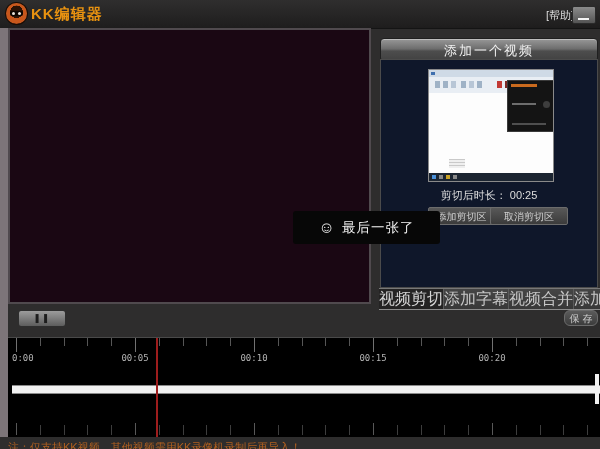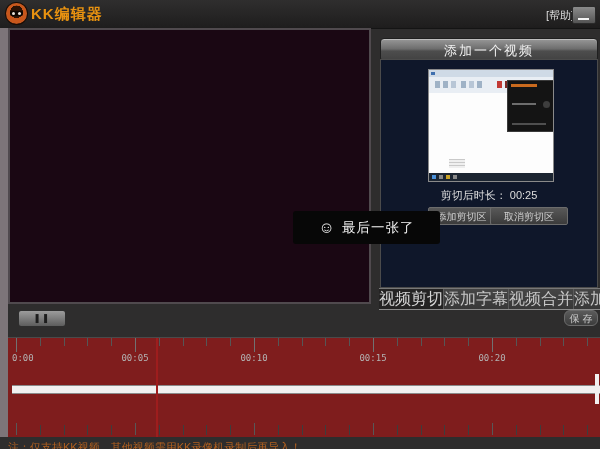--- a/index.html
+++ b/index.html
@@ -87,21 +87,21 @@
     border-top:1px solid #787878;border-bottom:1px solid #8d8d8d;background:#3c3c3c;overflow:hidden;}
   .tab{flex:0 0 57px;height:100%;line-height:19px;text-align:center;color:#c6c6c6;font-size:16px;
     background:linear-gradient(#454545,#383838);border-right:1px solid #5a5a5a;cursor:pointer;
     white-space:nowrap;box-sizing:border-box;}
   .tab.active{background:#242323;color:#d6d6d6;}
 
   .save-btn{position:absolute;left:564px;top:310px;width:34px;height:16px;border:1px solid #6c6c6c;border-radius:6px;
     background:linear-gradient(#5b5b5b,#3c3c3c);color:#cfcfcf;font-size:10px;text-align:center;line-height:15px;cursor:pointer;box-sizing:border-box;}
 
   
-  .timeline{position:absolute;left:8px;top:337px;width:592px;height:100px;background:#7f1d1d;border-top:1px solid #4a4a4a;box-sizing:border-box;}
+  .timeline{position:absolute;left:8px;top:337px;width:592px;height:100px;background:#000000;border-top:1px solid #4a4a4a;box-sizing:border-box;}
   .ticks-minor{position:absolute;left:8px;right:0;top:0;height:8px;
     background:repeating-linear-gradient(to right,#565656 0 1px,transparent 1px 23.8px);}
   .ticks-major{position:absolute;left:8px;right:0;top:0;height:14px;
     background:repeating-linear-gradient(to right,#717171 0 1px,transparent 1px 119px);}
   .tick-label{position:absolute;top:15px;color:#b3b3b3;font-size:9px;font-family:"DejaVu Sans Mono",monospace;transform:translateX(-50%);}
   .tick-label.first{transform:none;}
   .clip-track{position:absolute;left:4px;right:0;top:47px;height:7px;background:#f1f1f1;
     border-top:1px solid #8a8a8a;border-bottom:1px solid #8a8a8a;cursor:pointer;}
   .track-endcap{position:absolute;right:1px;top:36px;width:4px;height:30px;background:#f1f1f1;}
   .ticks-bottom-minor{position:absolute;left:8px;right:0;bottom:2px;height:10px;

